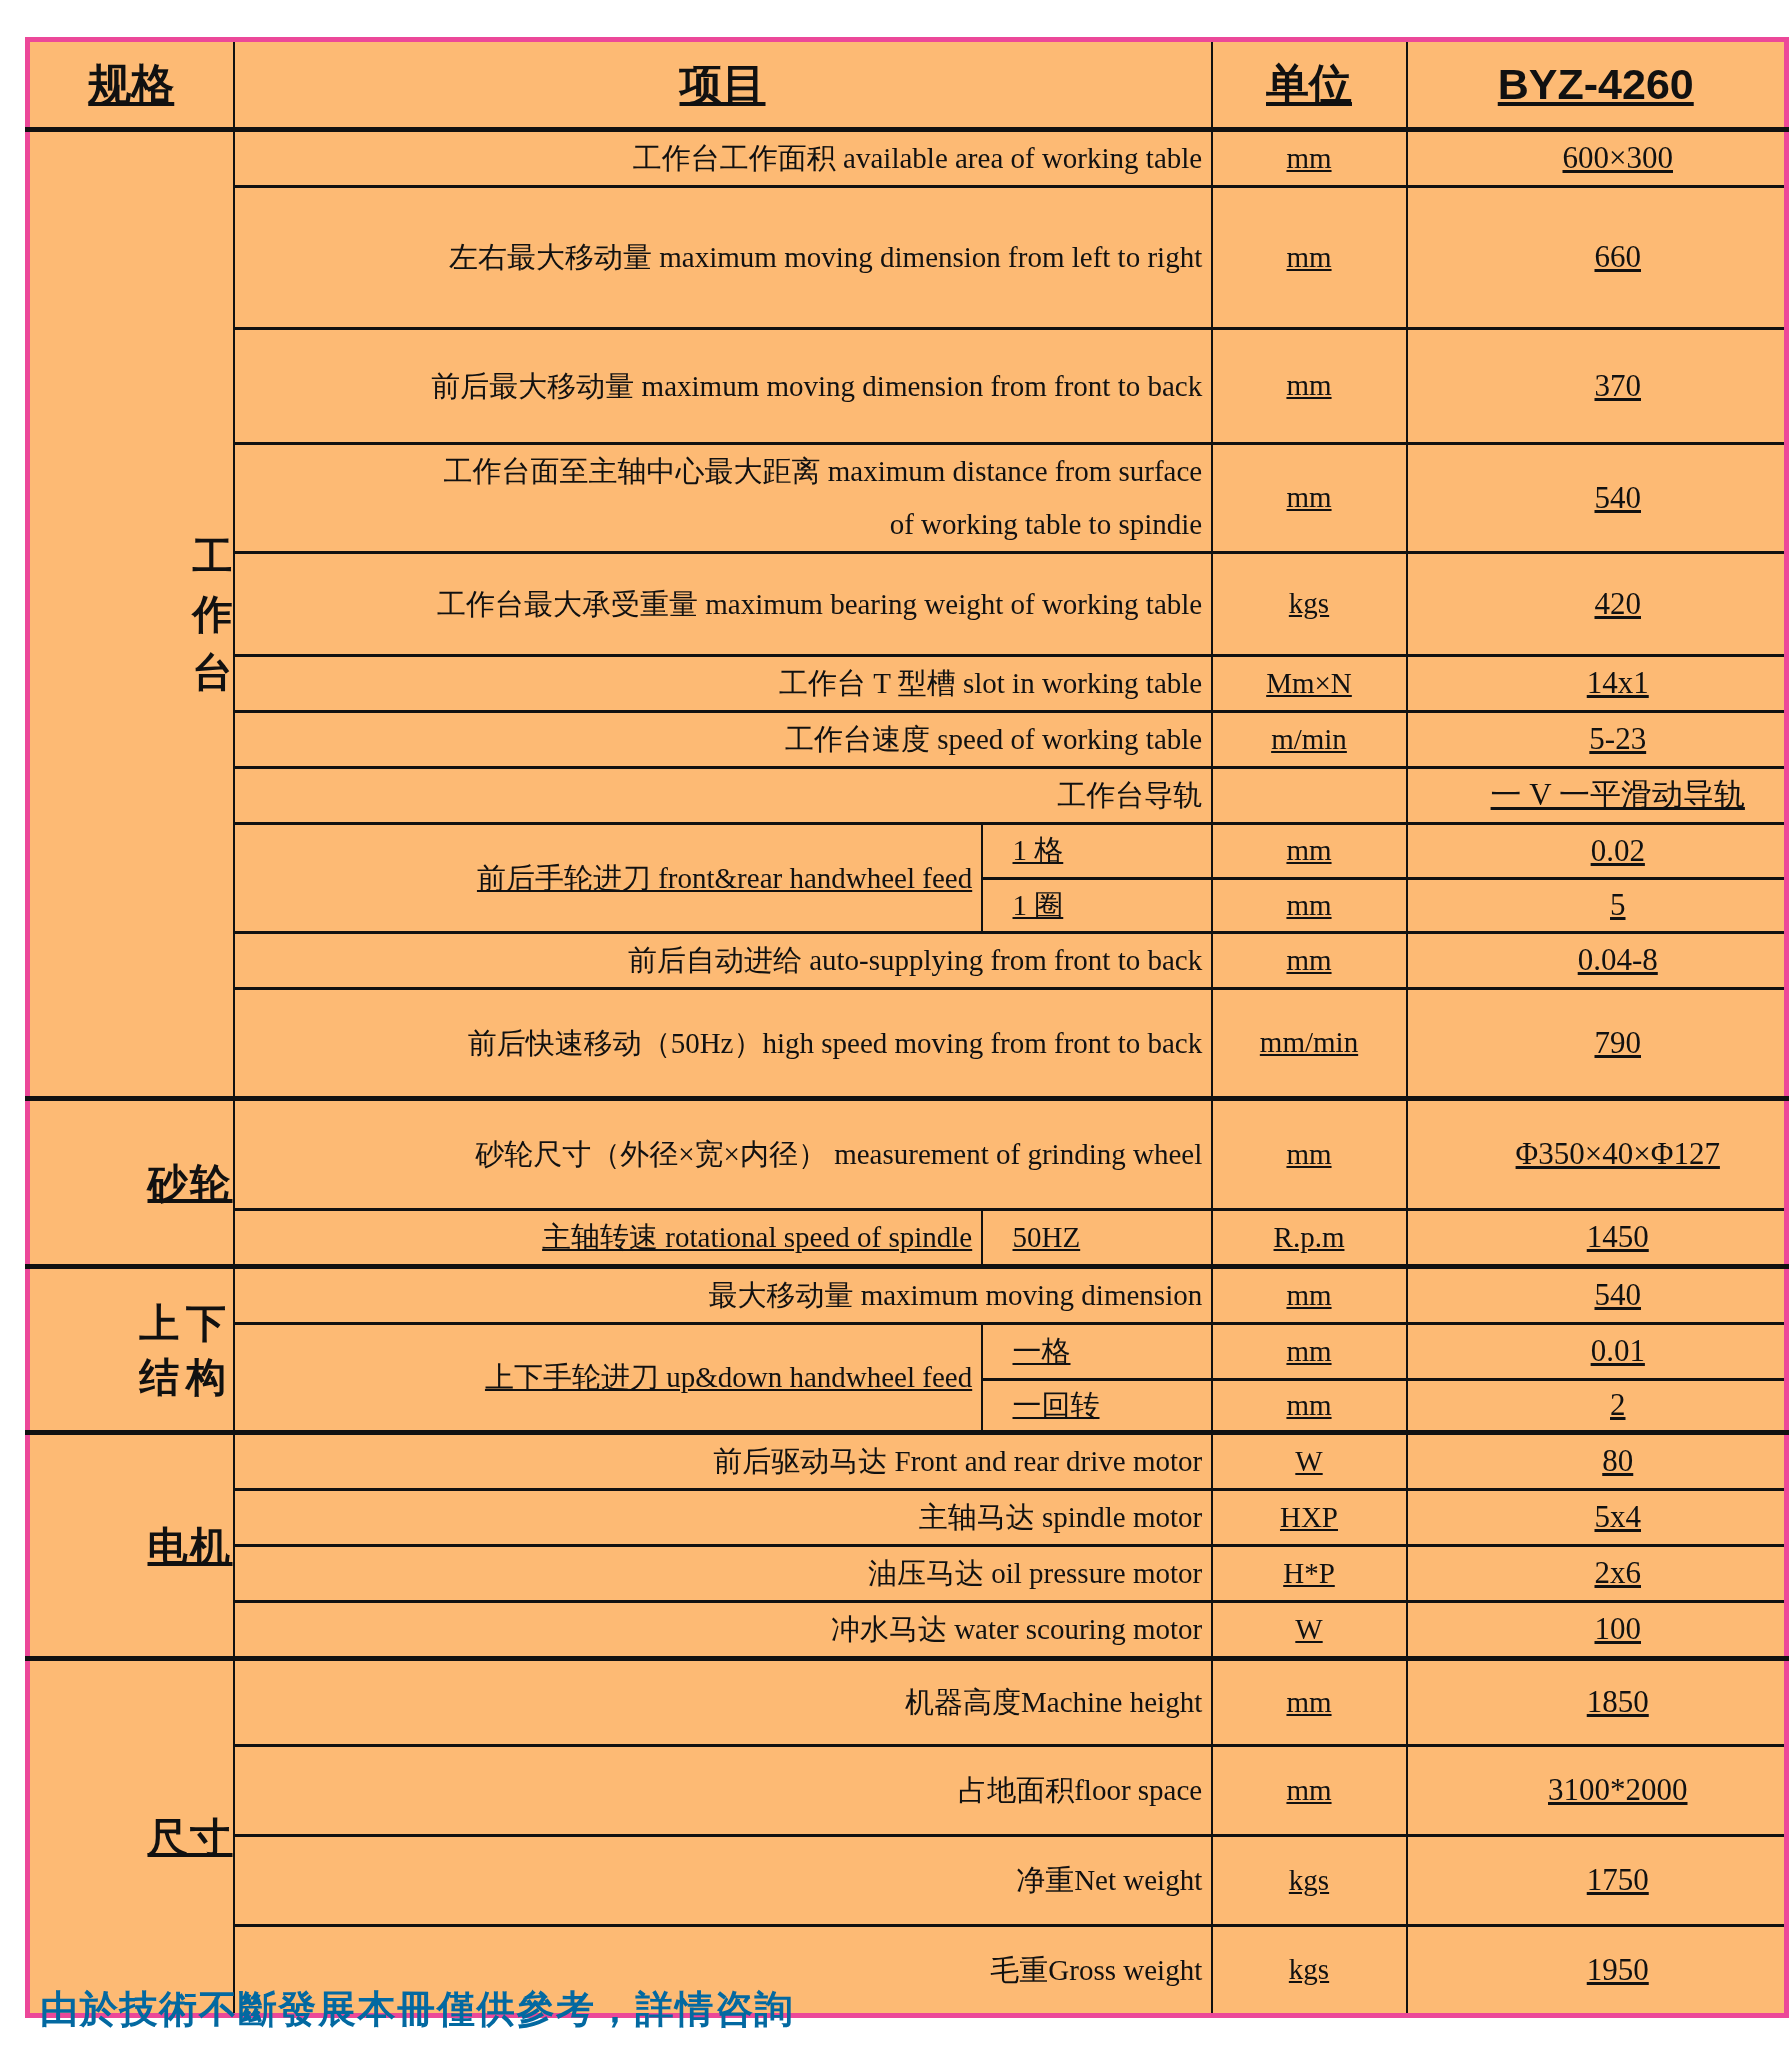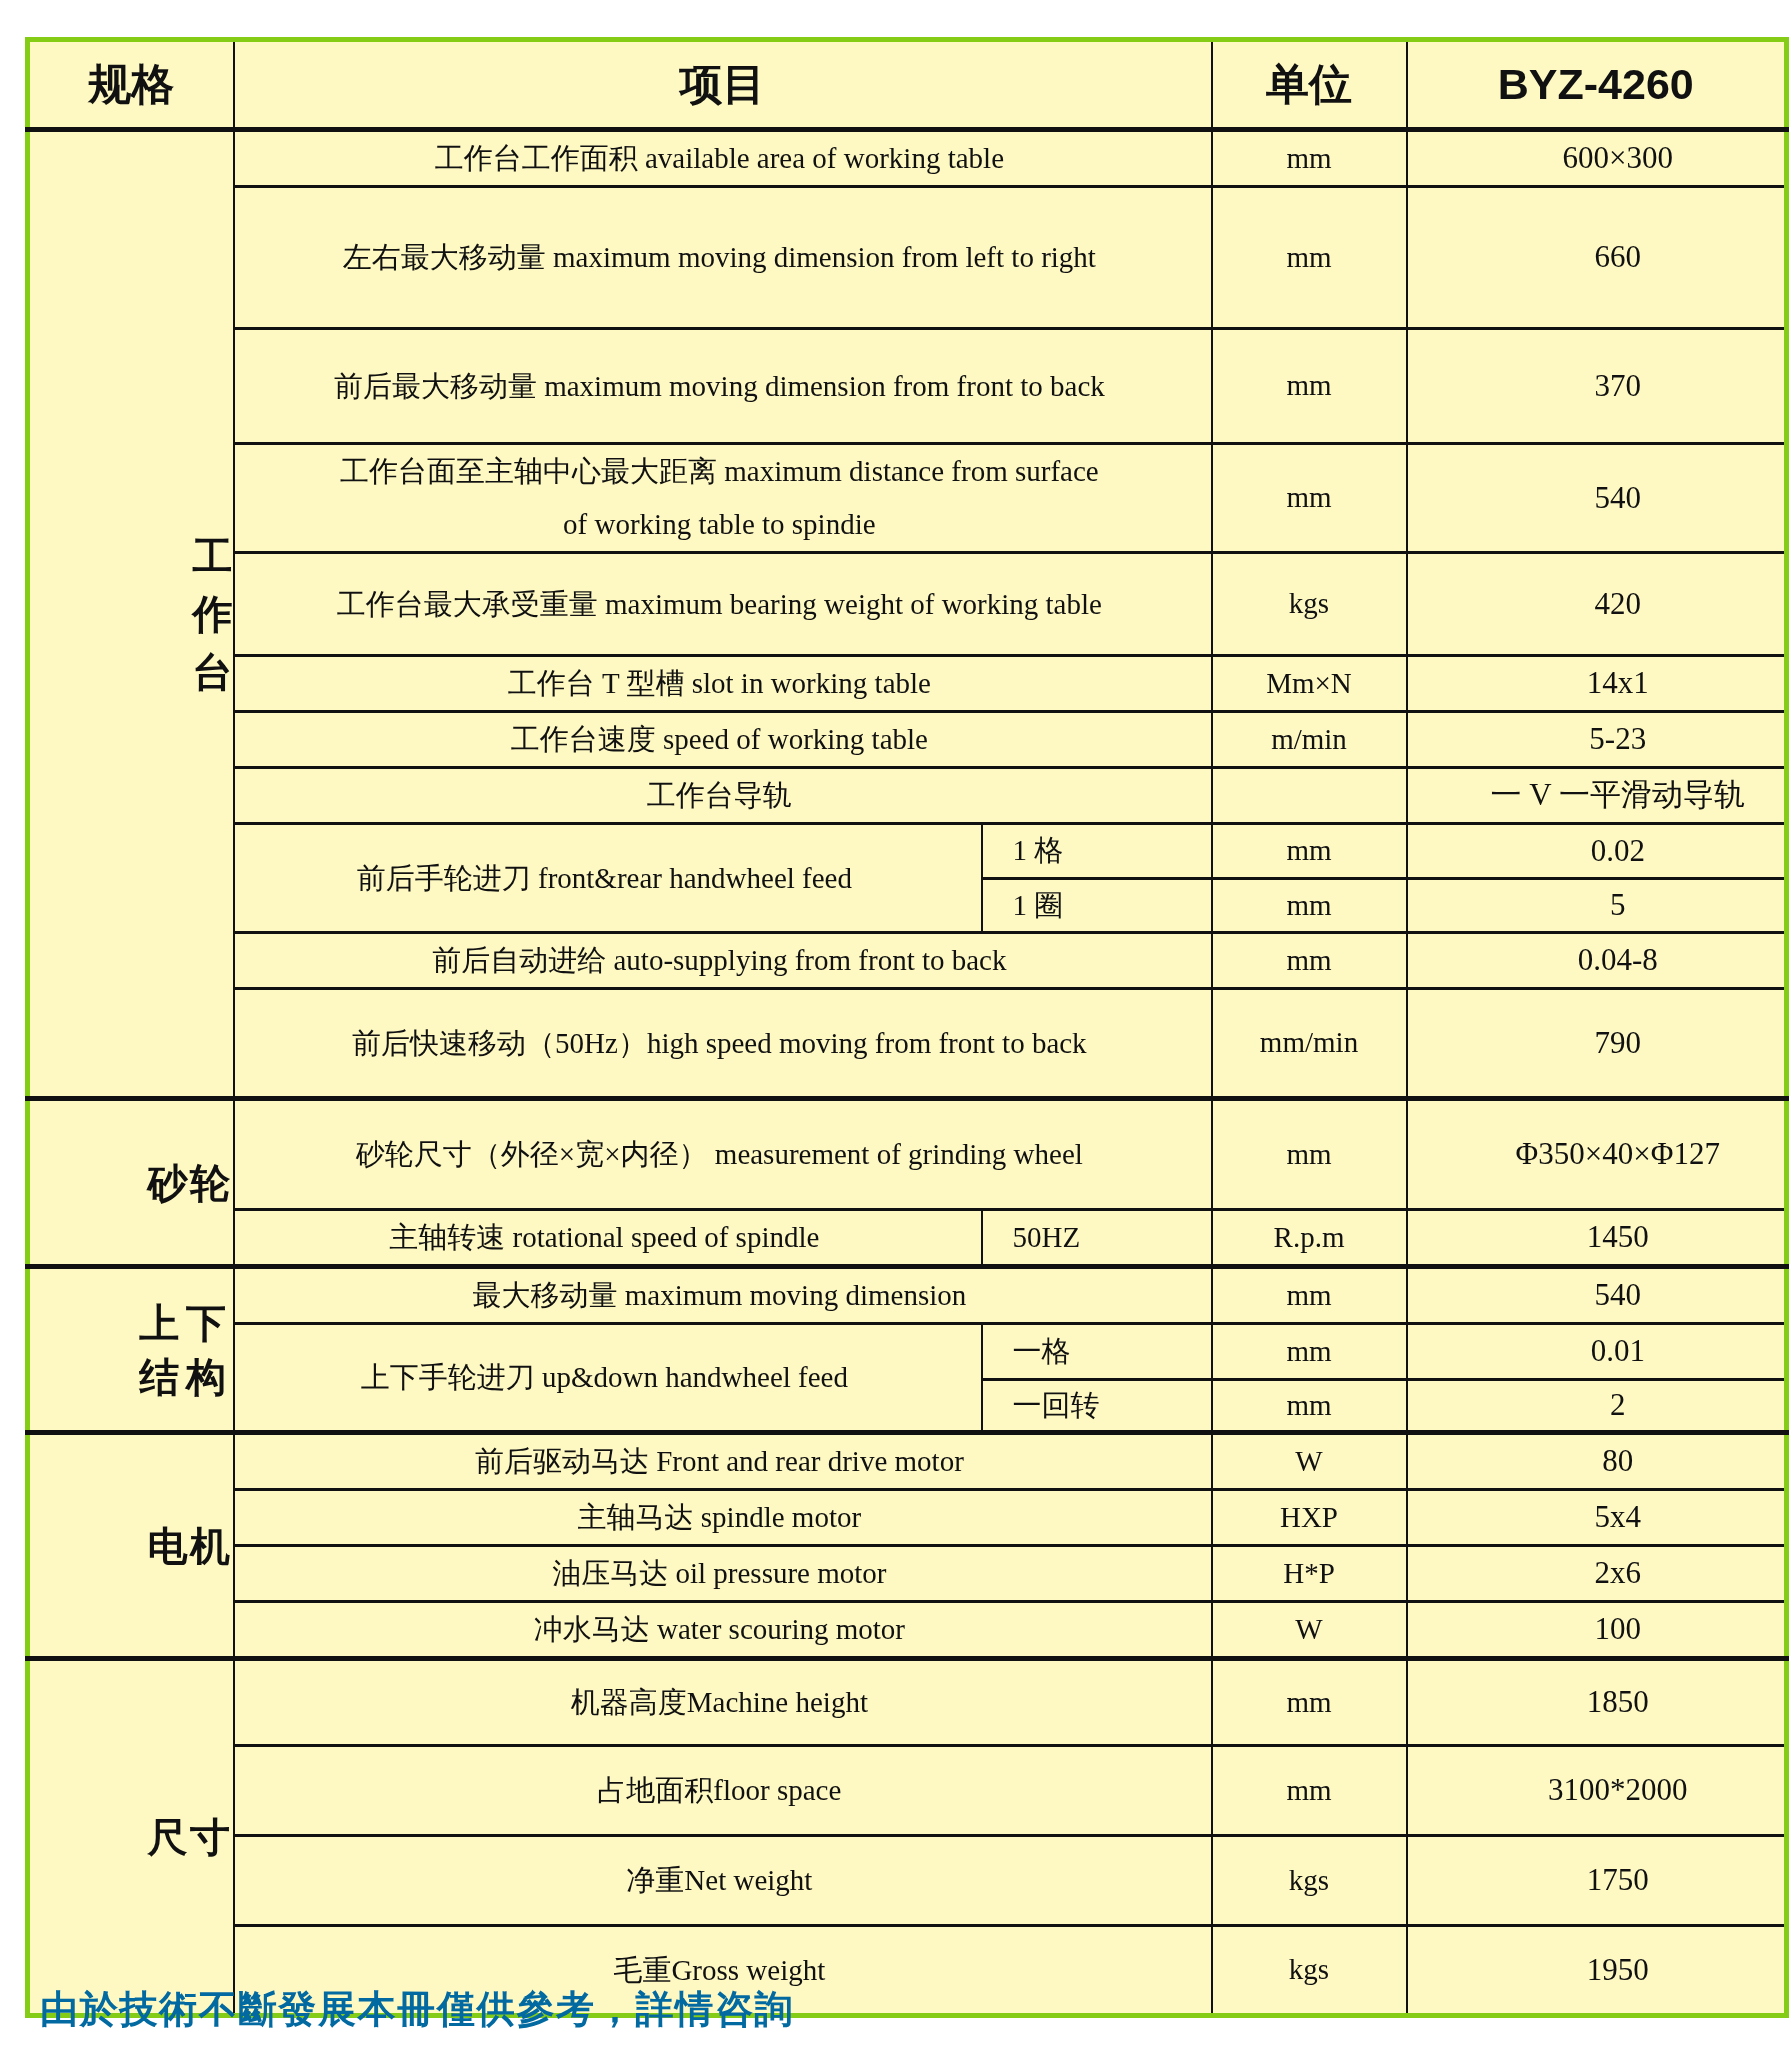--- a/index.html
+++ b/index.html
@@ -4,22 +4,23 @@
 <style>
   html,body{margin:0;padding:0;background:#ffffff;}
   body{
     width:1792px;height:2046px;position:relative;
     font-family:"Liberation Serif","DejaVu Serif",serif;
     color:#111111;
   }
   table.spec{
     position:absolute;left:25px;top:37px;
     width:1759px;border-collapse:collapse;table-layout:fixed;
-    border:5px solid #84cc16;
-    background:#fef9c3;
+    border:5px solid #ec4899;
+    background:#fdba74;
+    text-decoration:underline;
   }
   td{
     border:2.5px solid #111111;
     border-top-width:3.3px;border-bottom-width:3.3px;
     padding:0;vertical-align:middle;
     font-size:29px;line-height:1.3;
     overflow:hidden;
   }
   tr.sect td{border-top-width:5.8px;}
   
@@ -35,21 +36,21 @@
   }
   td.group .vtext{
     display:inline-block;width:43px;word-break:break-all;
     line-height:1.45;letter-spacing:0;
   }
   td.group .twoline{
     display:inline-block;max-width:104px;word-break:break-all;
     line-height:1.35;letter-spacing:6.6px;
   }
   
-  td.item{text-align:center;padding-left:2px;padding-right:8.3px;line-height:53px;}
+  td.item{text-align:right;padding-left:2px;padding-right:8.3px;line-height:53px;}
   td.item .wrap{display:inline-block;max-width:777px;}
   td.sub{text-align:left;padding-left:30px;}
   td.unit{text-align:center;}
   td.val{text-align:center;font-size:31px;padding-left:44px;}
   
   .footer{
     position:absolute;left:40px;top:1984px;width:1745px;
     font-family:"Liberation Sans","DejaVu Sans",sans-serif;
     font-weight:bold;font-size:38px;color:#0369a1;
     letter-spacing:1.7px;

